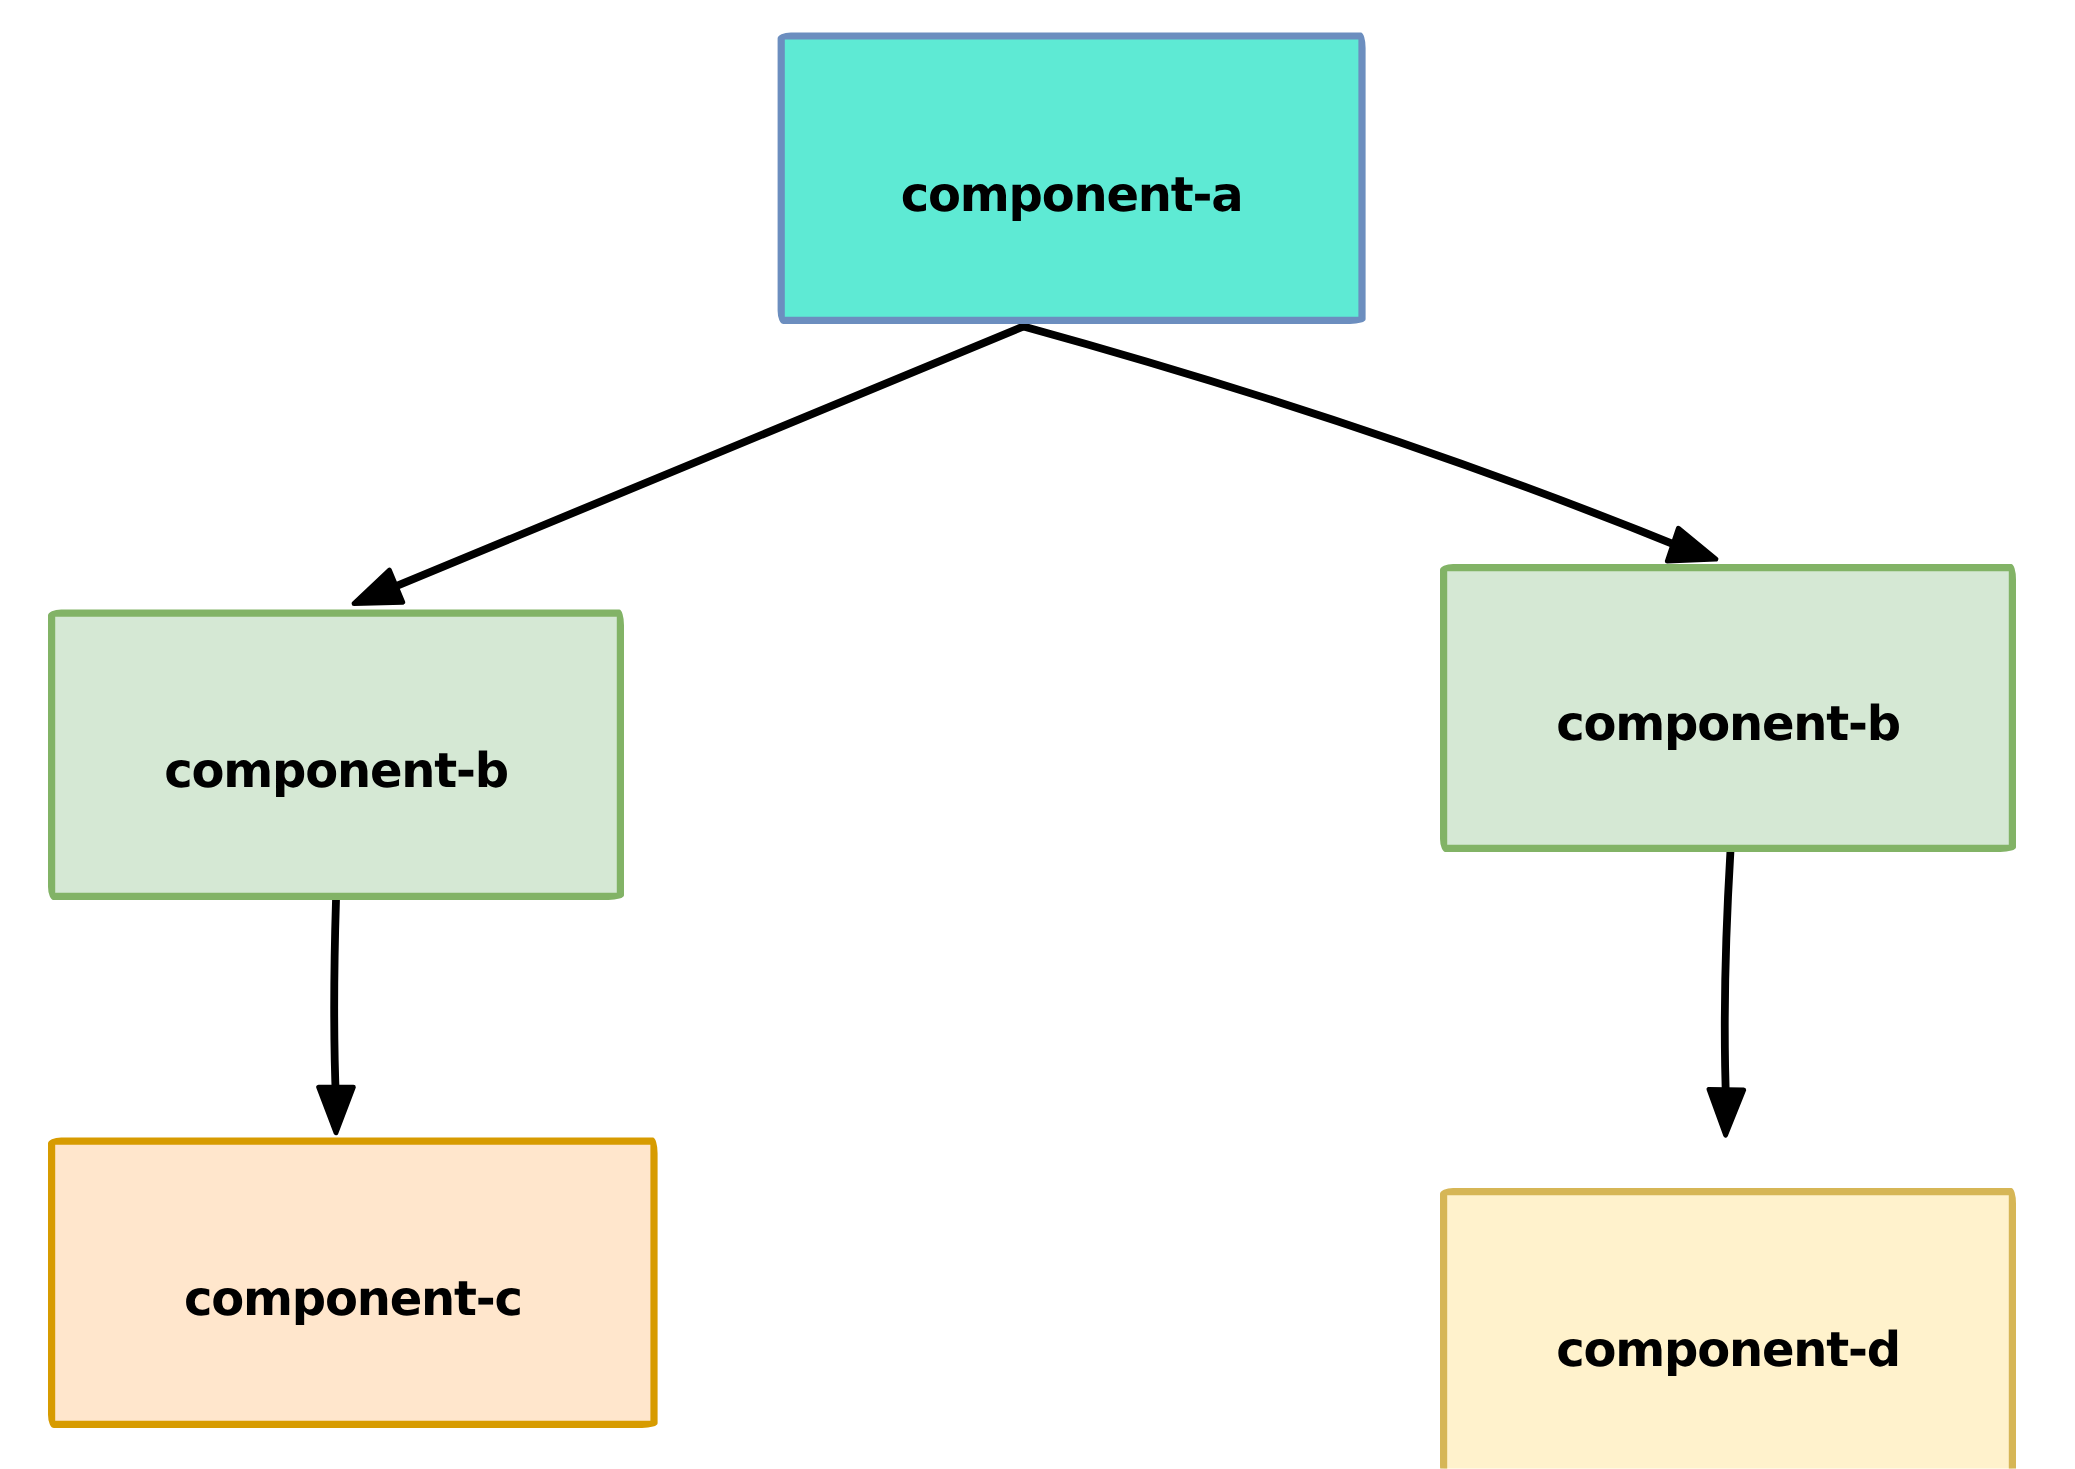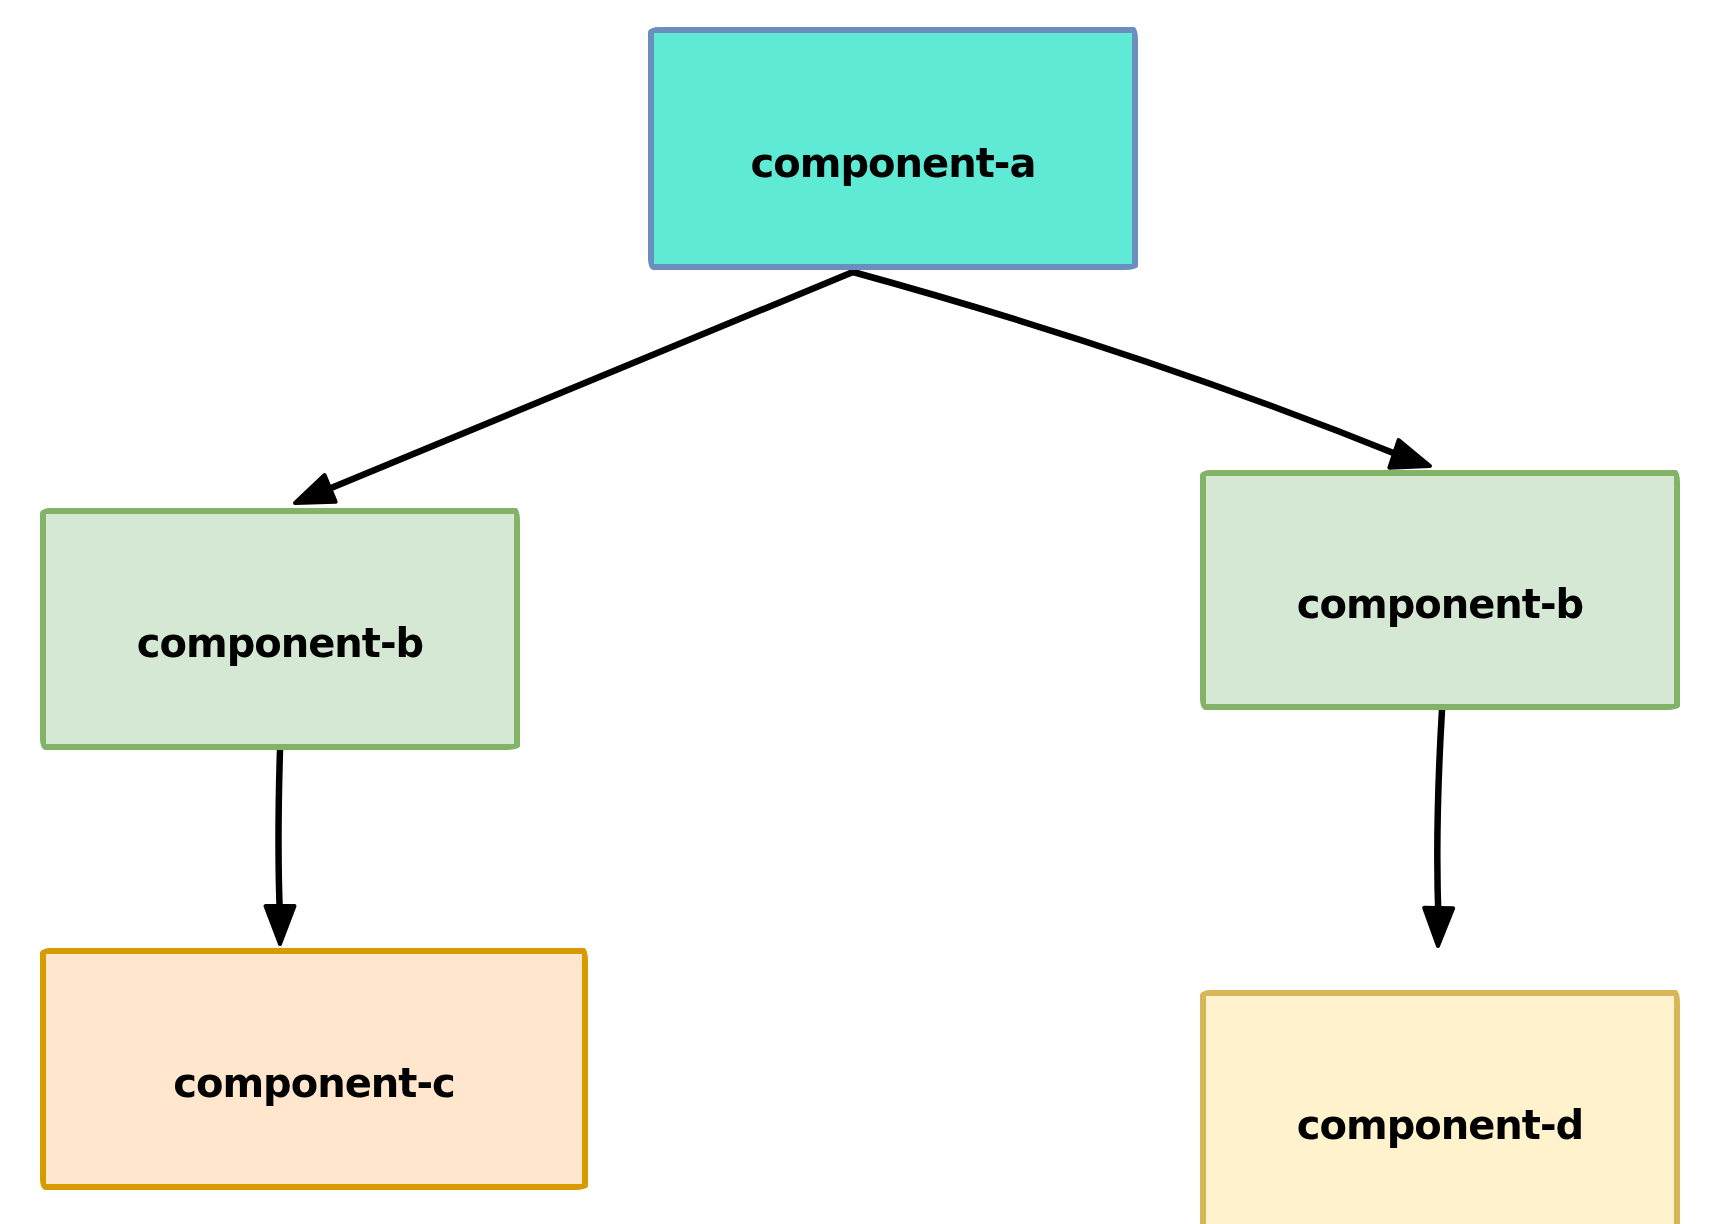--- a/index.html
+++ b/index.html
@@ -74,21 +74,21 @@
   </div>
 
   <div class="node" style="left: 40px; top: 508px; width: 480px; height: 242px; background: rgb(213, 232, 212); border-color: rgb(130, 179, 102);">
     <span class="node-label">component-b</span>
   </div>
 
   <div class="node" style="left: 1200px; top: 470px; width: 480px; height: 240px; background: rgb(213, 232, 212); border-color: rgb(130, 179, 102);">
     <span class="node-label">component-b</span>
   </div>
 
-  <div class="node" style="left: 40px; top: 948px; width: 548px; height: 242px; background: rgb(255, 230, 204); border-color: rgb(215, 155, 0);">
+  <div class="node" style="left: 40px; top: 948px; width: 508px; height: 242px; background: rgb(255, 230, 204); border-color: rgb(215, 155, 0);">
     <span class="node-label">component-c</span>
   </div>
 
   <div class="node" style="left: 1200px; top: 990px; width: 480px; height: 242px; background: rgb(255, 242, 204); border-color: rgb(214, 182, 86);">
     <span class="node-label">component-d</span>
   </div>
 
 </div>
 
 </body></html>

